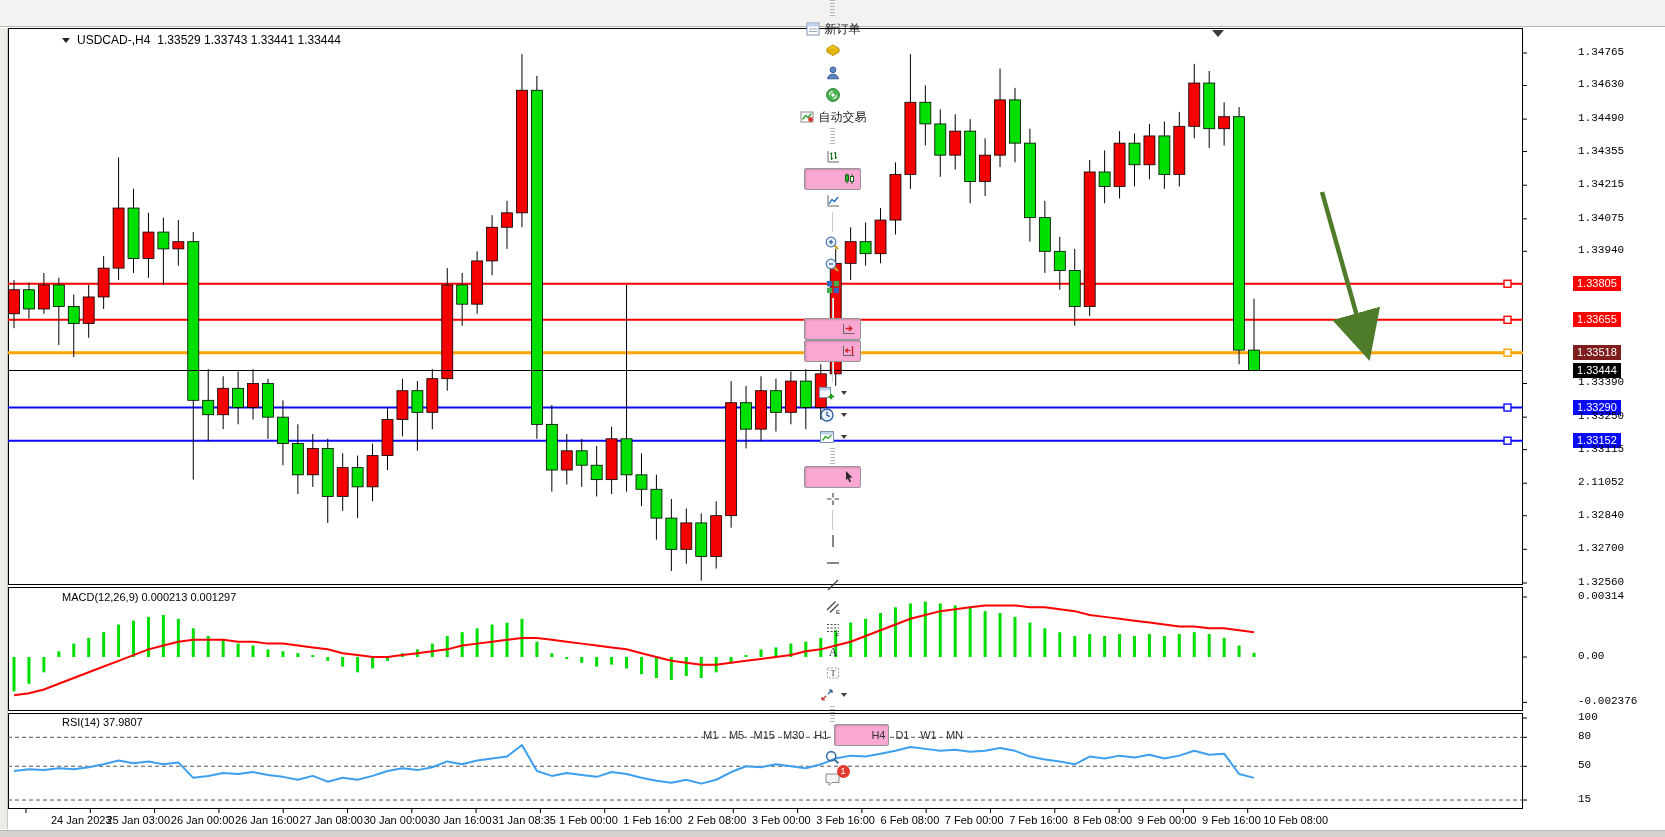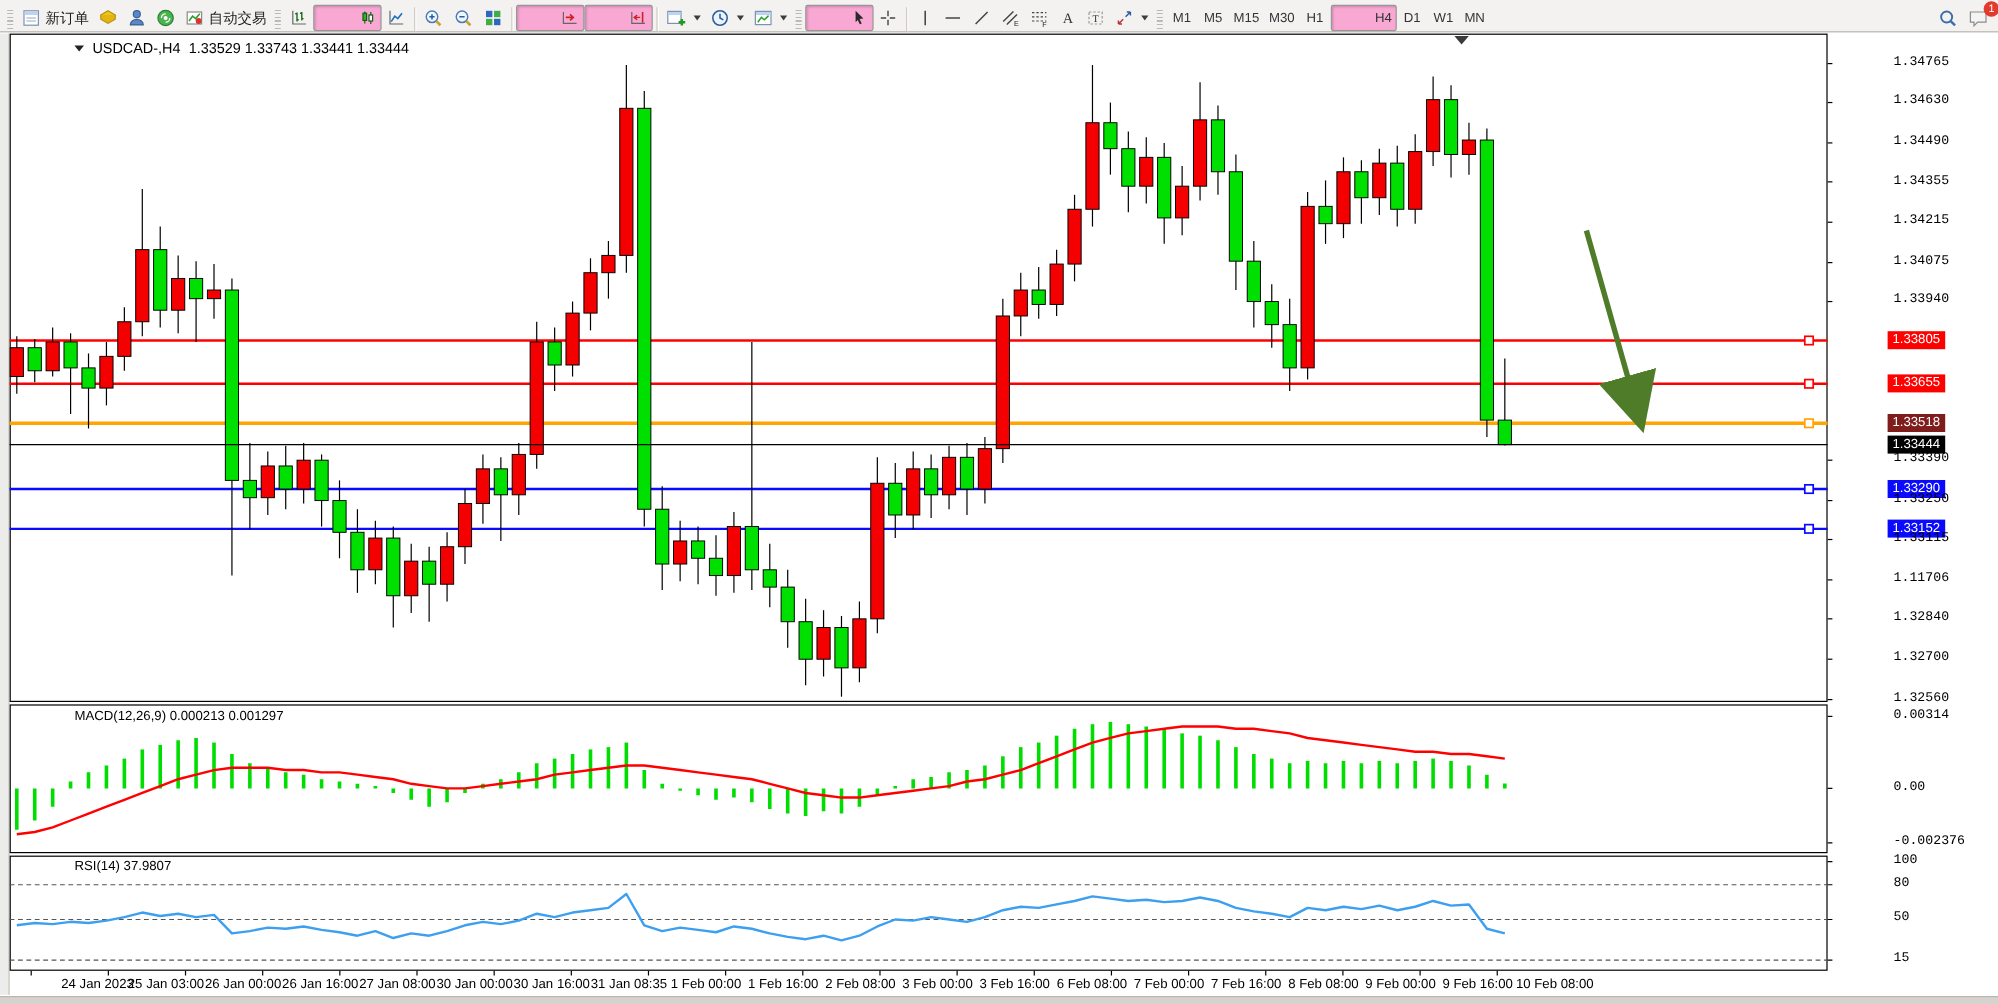--- a/index.html
+++ b/index.html
@@ -6,21 +6,21 @@
   html,body { margin:0; padding:0; }
   body {
     width:1665px; height:837px; position:relative; overflow:hidden;
     background:#ffffff; font-family:"Liberation Sans","DejaVu Sans",sans-serif;
     -webkit-font-smoothing:antialiased;
   }
   
   .toolbar {
     position:absolute; top:0; left:0; width:1665px; height:27px;
     background:#f3f2f0; border-bottom:1px solid #b9b6ae;
-    display:flex; align-items:flex-end; padding:0 3px; z-index:10;
+    display:flex; align-items:center; padding:0 3px; z-index:10;flex-direction:column;
   }
   .grip { width:5px; height:18px; margin:0 3px;
     background:repeating-linear-gradient(to bottom,#b9b9b9 0 1px,transparent 1px 3px);
     flex:none; }
   .sep { width:1px; height:20px; background:#cfccc5; box-shadow:1px 0 0 #ffffff; margin:0 3px; flex:none;}
   .tbtn {
     height:22px; min-width:23px; padding:0 3px; flex:none;
     display:flex; align-items:center; justify-content:center; gap:4px;
     border:1px solid transparent; border-radius:2px; font-size:12px; color:#1c1c1c; cursor:default;
   }
@@ -687,21 +687,21 @@
       <div class="lbl axis-lbl" style="left: 1530px; top: 46px;">1.34765</div>
       <div class="lbl axis-lbl" style="left: 1530px; top: 78.4486px;">1.34630</div>
       <div class="lbl axis-lbl" style="left: 1530px; top: 112.099px;">1.34490</div>
       <div class="lbl axis-lbl" style="left: 1530px; top: 144.548px;">1.34355</div>
       <div class="lbl axis-lbl" style="left: 1530px; top: 178.198px;">1.34215</div>
       <div class="lbl axis-lbl" style="left: 1530px; top: 211.848px;">1.34075</div>
       <div class="lbl axis-lbl" style="left: 1530px; top: 244.297px;">1.33940</div>
       <div class="lbl axis-lbl" style="left: 1530px; top: 376.495px;">1.33390</div>
       <div class="lbl axis-lbl" style="left: 1530px; top: 410.145px;">1.33250</div>
       <div class="lbl axis-lbl" style="left: 1530px; top: 442.594px;">1.33115</div>
-      <div class="lbl axis-lbl" style="left: 1530px; top: 476.244px;">1.11706</div>
+      <div class="lbl axis-lbl" style="left: 1530px; top: 476.244px;">2.11052</div>
       <div class="lbl axis-lbl" style="left: 1530px; top: 508.693px;">1.32840</div>
       <div class="lbl axis-lbl" style="left: 1530px; top: 542.343px;">1.32700</div>
       <div class="lbl axis-lbl" style="left: 1530px; top: 575.994px;">1.32560</div>
       <div class="lbl axis-lbl" style="left: 1530px; top: 590.001px;">0.00314</div>
       <div class="lbl axis-lbl" style="left: 1530px; top: 650px;">0.00</div>
       <div class="lbl axis-lbl" style="left: 1530px; top: 695.401px;">-0.002376</div>
       <div class="lbl axis-lbl" style="left: 1530px; top: 711px;">100</div>
       <div class="lbl axis-lbl" style="left: 1530px; top: 730.3px;">80</div>
       <div class="lbl axis-lbl" style="left: 1530px; top: 759.25px;">50</div>
       <div class="lbl axis-lbl" style="left: 1530px; top: 793.025px;">15</div>

